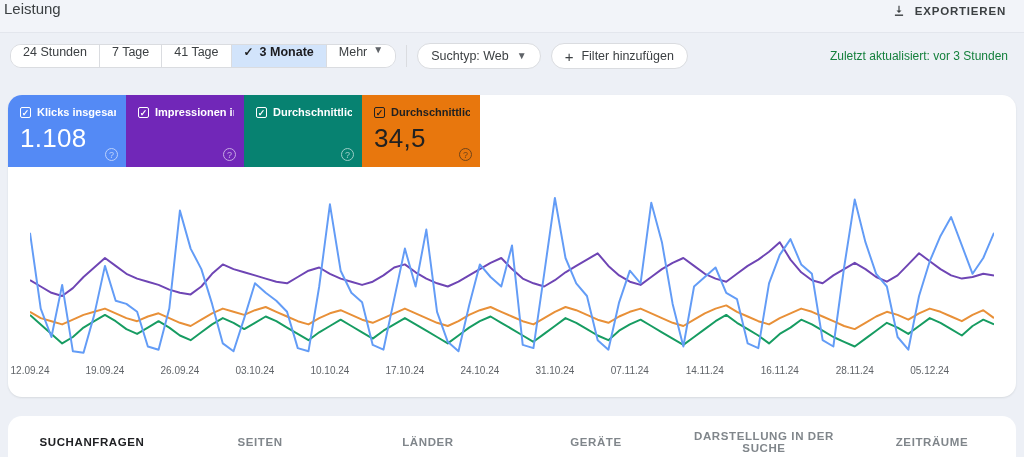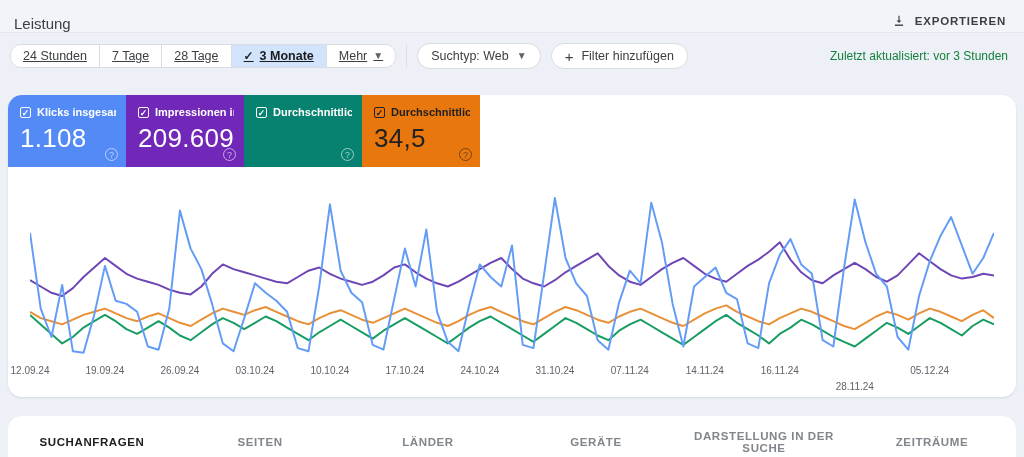--- a/index.html
+++ b/index.html
@@ -6,44 +6,44 @@
   html,body { margin:0; padding:0; }
   body {
     width:1024px; height:457px; overflow:hidden;
     background:#edf0f6;
     font-family:"Liberation Sans", sans-serif;
     color:#3c4043;
   }
   
   .topbar {
     height:33px; background:#f2f4f9; border-bottom:1px solid #e3e6ed;
-    display:flex; align-items:flex-end; justify-content:space-between;
-    padding:0 16px 0 14px;
+    display:flex; align-items:flex-start; justify-content:space-between;
+    padding:0 16px 0 4px;
   }
   .page-title { font-size:15px; color:#3c4043; }
   .export-btn {
     display:flex; align-items:center; gap:9px;
     background:none; border:none; cursor:pointer;
     font-family:Liberation Sans, sans-serif; font-size:11.5px; font-weight:bold;
     letter-spacing:.8px; color:#3c4043; padding:4px 2px;
   }
   .export-btn svg { display:block; }
   
   .toolbar {
     display:flex; align-items:center; gap:10px;
     padding:10px 16px 0 10px; height:36px;
   }
   .seg-group {
     display:flex; align-items:stretch; height:24px;
     border:1px solid #dadce0; border-radius:11px; background:#fff; overflow:hidden;
   }
   .seg {
-    display:flex; align-items:center; gap:6px;
+    display:flex; align-items:flex-start; gap:6px;
     padding:0 12px; font-size:12.5px; color:#3c4043; cursor:pointer;
-    border-right:1px solid #dadce0; background:#fff; white-space:nowrap;text-decoration:underline;
+    border-right:1px solid #dadce0; background:#fff; white-space:nowrap;
   }
   .seg:last-child { border-right:none; }
   .seg.selected { background:#d2e4fb; color:#1b1b1f; font-weight:bold; }
   .check-glyph { font-size:12px; font-weight:bold; color:#1f1f1f; }
   .caret { font-size:10px; color:#5f6368; line-height:1; }
   .vdivider { width:1px; height:22px; background:#dadce0; }
   .chip {
     display:flex; align-items:center; gap:8px; height:26px; padding:8px 13px;
     border:1px solid #dadce0; border-radius:13px; background:#fff;
     font-size:12.5px; color:#3c4043; cursor:pointer; white-space:nowrap;
@@ -116,21 +116,21 @@
 
 <div class="toolbar">
   <div class="seg-group">
     <div class="seg">
       <span>24 Stunden</span>
     </div>
     <div class="seg">
       <span>7 Tage</span>
     </div>
     <div class="seg">
-      <span>28 Tage</span>
+      <span>41 Tage</span>
     </div>
     <div class="seg selected">
       <span class="check-glyph">✓</span>
       <span>3 Monate</span>
     </div>
     <div class="seg">
       <span>Mehr</span>
       <span class="caret">▼</span>
     </div>
   </div>
@@ -154,21 +154,20 @@
         <span>Klicks insgesamt</span>
       </div>
       <div class="card-value">1.108</div>
       <span class="help">?</span>
     </div>
     <div class="metric-card" style="background: rgb(113, 39, 184); color: rgb(255, 255, 255);">
       <div class="card-top">
         <span class="cb">✓</span>
         <span>Impressionen ins...</span>
       </div>
-      <div class="card-value">209.609</div>
       <span class="help">?</span>
     </div>
     <div class="metric-card" style="background: rgb(7, 130, 113); color: rgb(255, 255, 255);">
       <div class="card-top">
         <span class="cb">✓</span>
         <span>Durchschnittliche ...</span>
       </div>
       <span class="help">?</span>
     </div>
     <div class="metric-card" style="background: rgb(232, 119, 13); color: rgb(33, 33, 33);">
@@ -193,21 +192,21 @@
       <span style="left: 7.77778%;">19.09.24</span>
       <span style="left: 15.5556%;">26.09.24</span>
       <span style="left: 23.3333%;">03.10.24</span>
       <span style="left: 31.1111%;">10.10.24</span>
       <span style="left: 38.8889%;">17.10.24</span>
       <span style="left: 46.6667%;">24.10.24</span>
       <span style="left: 54.4444%;">31.10.24</span>
       <span style="left: 62.2222%;">07.11.24</span>
       <span style="left: 70%;">14.11.24</span>
       <span style="left: 77.7778%;">16.11.24</span>
-      <span style="left: 85.5556%; margin-top: 16px;">28.11.24</span>
+      <span style="left: 85.5556%;">28.11.24</span>
       <span style="left: 93.3333%;">05.12.24</span>
     </div>
 </section>
 
 <section class="panel tabs-panel">
   <div class="tab active">SUCHANFRAGEN</div>
   <div class="tab">SEITEN</div>
   <div class="tab">LÄNDER</div>
   <div class="tab">GERÄTE</div>
   <div class="tab">DARSTELLUNG IN DER SUCHE</div>

